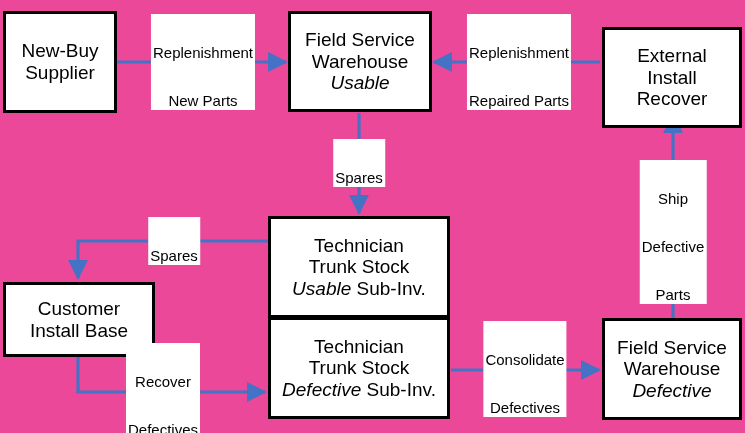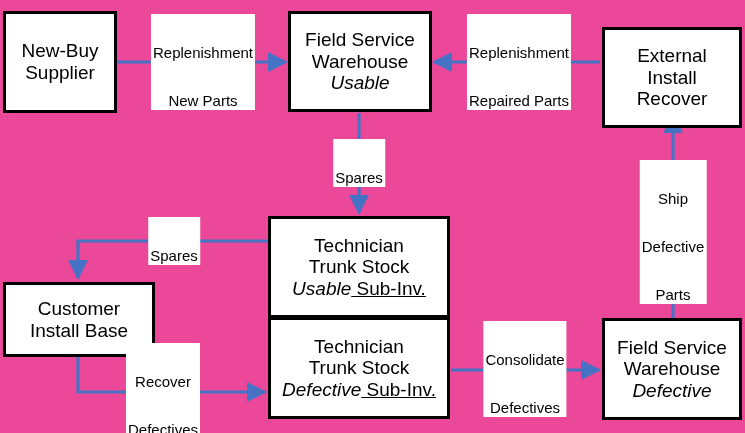--- a/index.html
+++ b/index.html
@@ -45,21 +45,20 @@
     white-space: nowrap;
   }
   .node .line.italic {
     font-style: italic;
   }
   .node .line .ital {
     font-style: italic;
   }
   .node .line .norm {
     font-style: normal;
-    text-decoration: underline;
   }
   .edge-label {
     position: absolute;
     color: #000000;
     font-size: 15px;
     line-height: 1.2;
     text-align: center;
     white-space: nowrap;
     background: #ffffff;
     z-index: 4;

